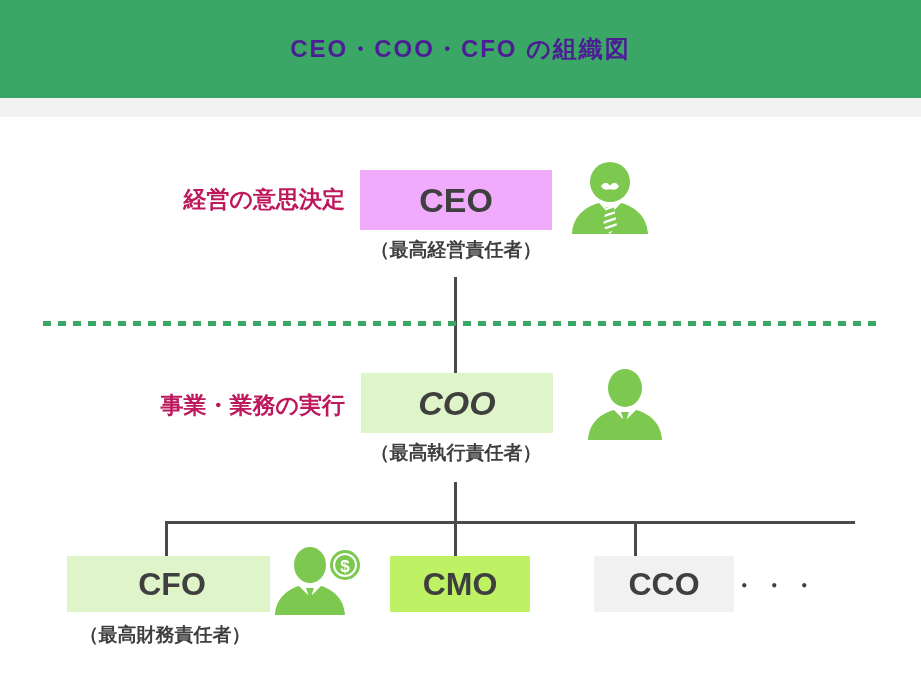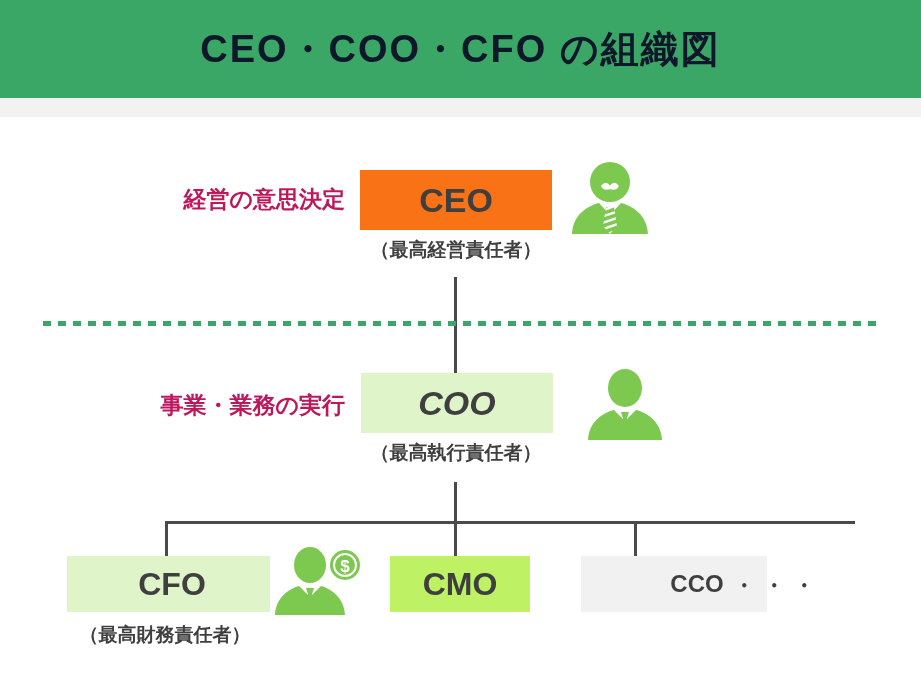--- a/index.html
+++ b/index.html
@@ -7,35 +7,35 @@
     width:921px;height:689px;position:relative;background:#ffffff;
     font-family:"Liberation Sans","DejaVu Sans",sans-serif;
     color:#3F3F3F;overflow:hidden;
   }
   
   .header{
     position:absolute;left:0;top:0;width:921px;height:98px;
     background:#3BA766;display:flex;align-items:center;justify-content:center;
   }
   .header-title{
-    color:#0f172a;font-size:38px;font-weight:bold;letter-spacing:2px;
+    color:#4c1d95;font-size:24px;font-weight:bold;letter-spacing:2px;
   }
   .substrip{
     position:absolute;left:0;top:98px;width:921px;height:19px;background:#F2F2F2;
   }
   
   .node{
     position:absolute;display:flex;align-items:center;justify-content:center;
     font-weight:bold;color:#3F3F3F;
   }
-  .node-ceo{left:360px;top:170px;width:192px;height:60px;background:#f97316;font-size:34px;}
+  .node-ceo{left:360px;top:170px;width:192px;height:60px;background:#f0abfc;font-size:34px;}
   .node-coo{left:361px;top:373px;width:192px;height:60px;background:#DFF5C9;font-size:34px;font-style:italic;}
   .node-cfo{left:67px;top:556px;width:196px;height:56px;background:#DFF5C9;font-size:32px;padding-left:7px;}
   .node-cmo{left:390px;top:556px;width:140px;height:56px;background:#bef264;font-size:32px;}
-  .node-cco{left:581px;top:556px;width:140px;height:56px;background:#F1F1F1;font-size:24px;padding-left:46px;}
+  .node-cco{left:594px;top:556px;width:140px;height:56px;background:#F1F1F1;font-size:32px;}
   
   .role-label{
     position:absolute;font-weight:bold;font-size:23px;text-align:right;color:#be185d;
   }
   .role-ceo{left:100px;top:184px;width:245px;}
   .role-coo{left:80px;top:390px;width:265px;}
   
   .subtitle{
     position:absolute;font-weight:bold;font-size:19px;text-align:center;color:#3F3F3F;
   }

